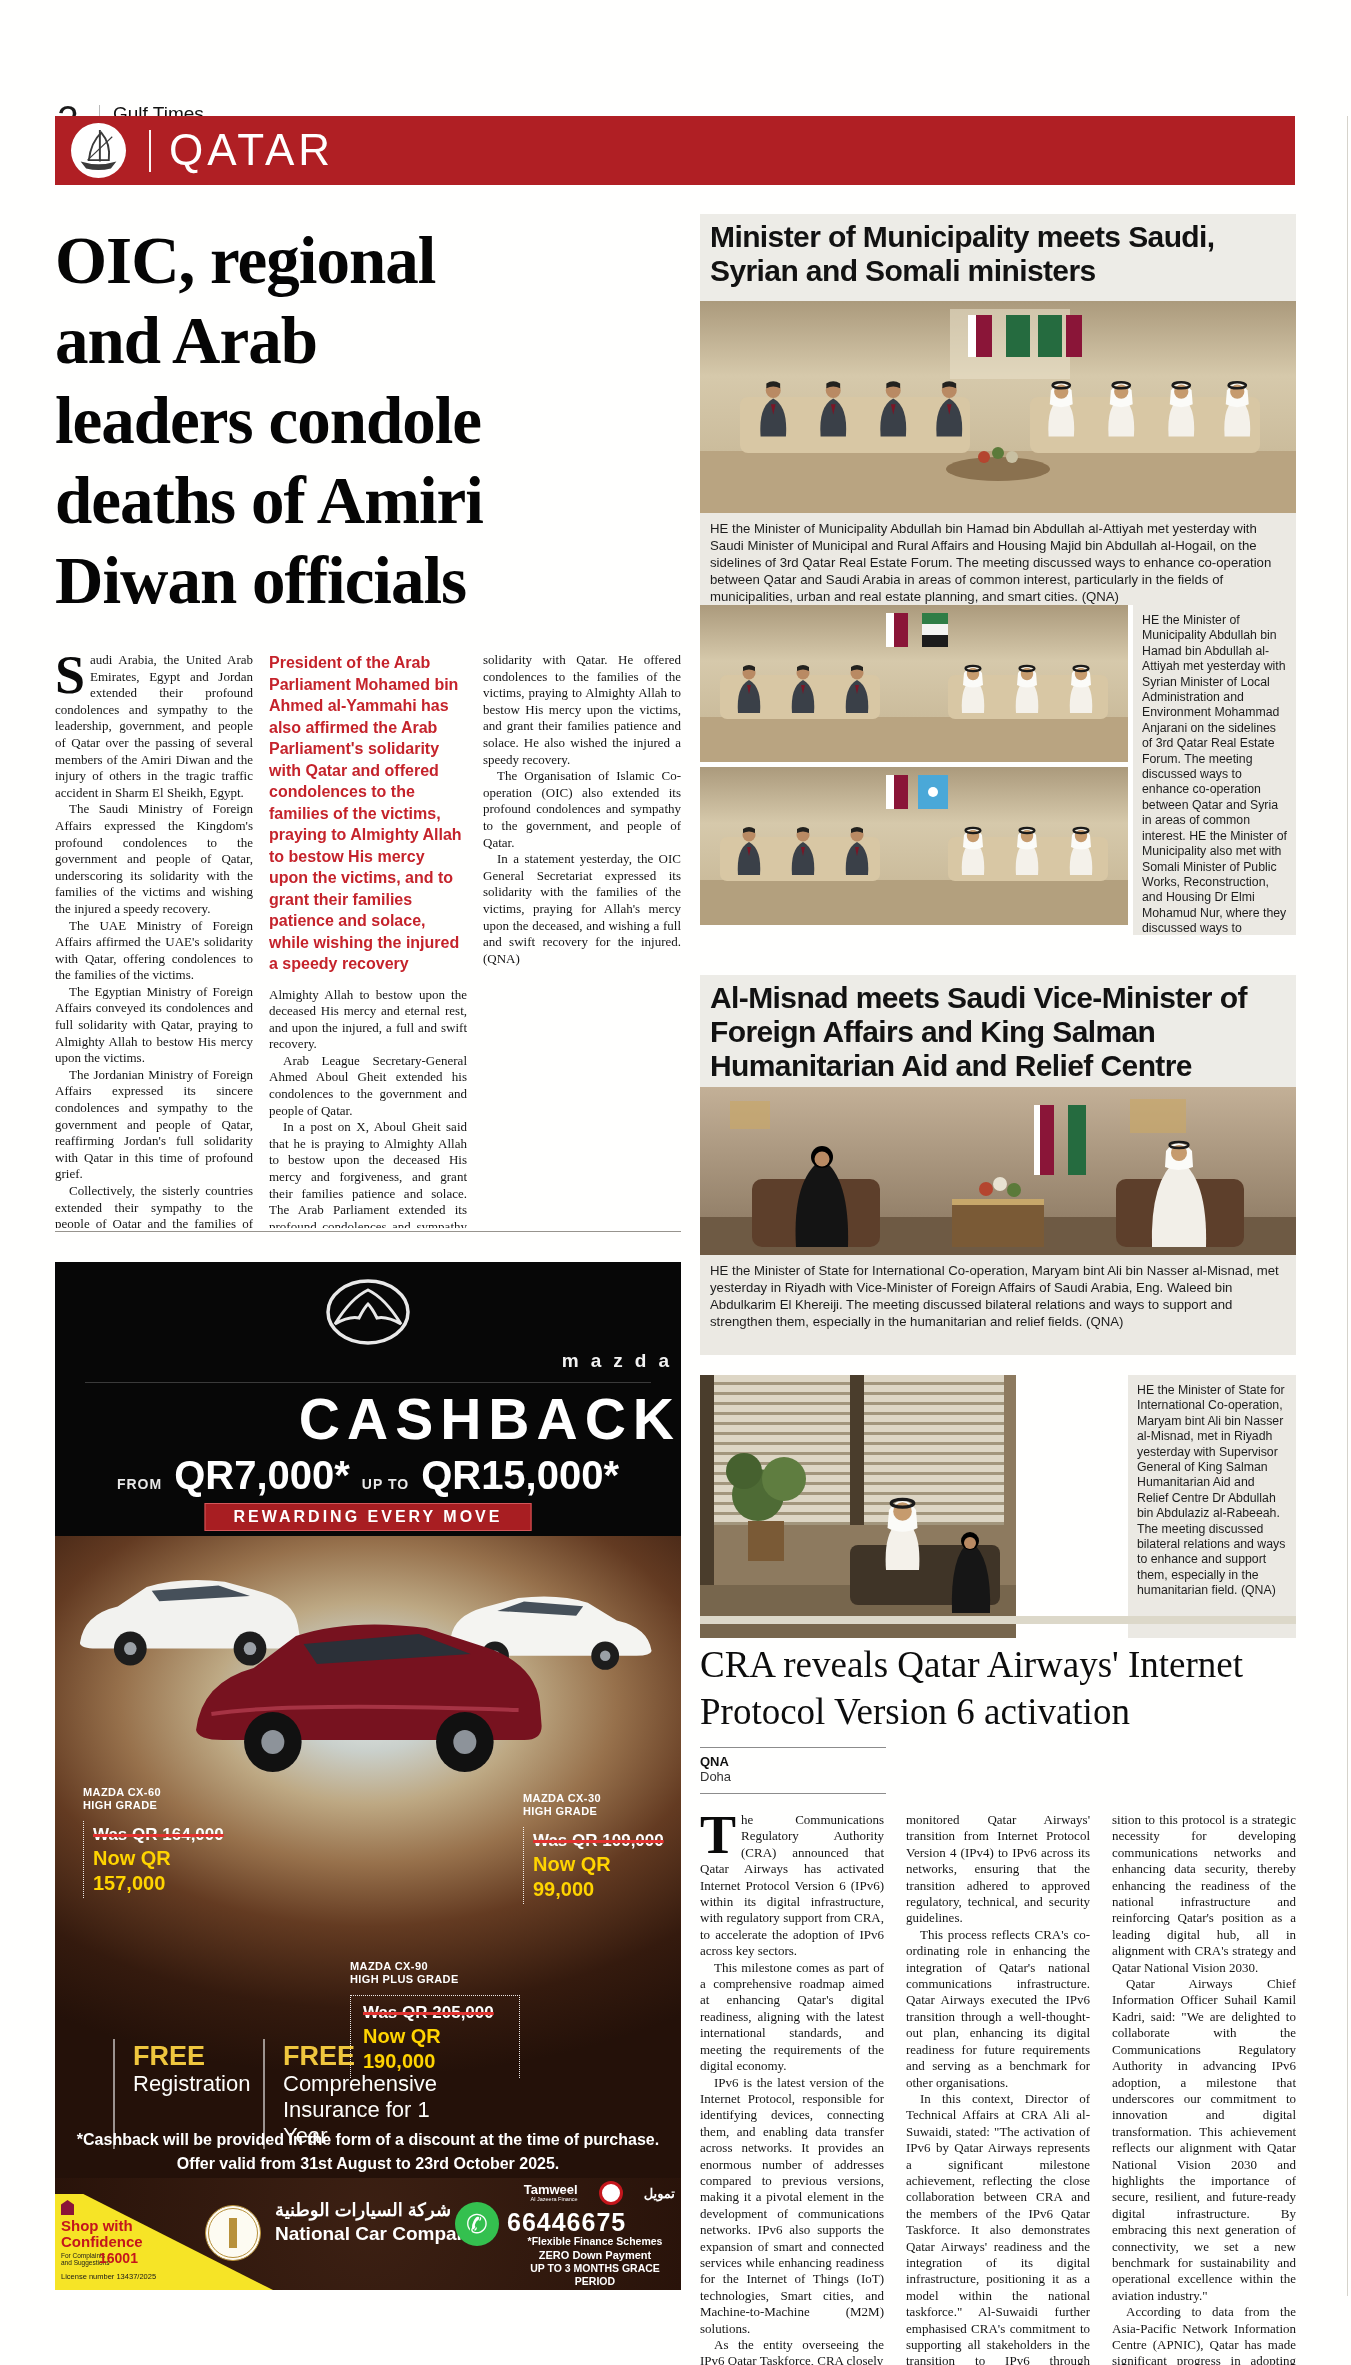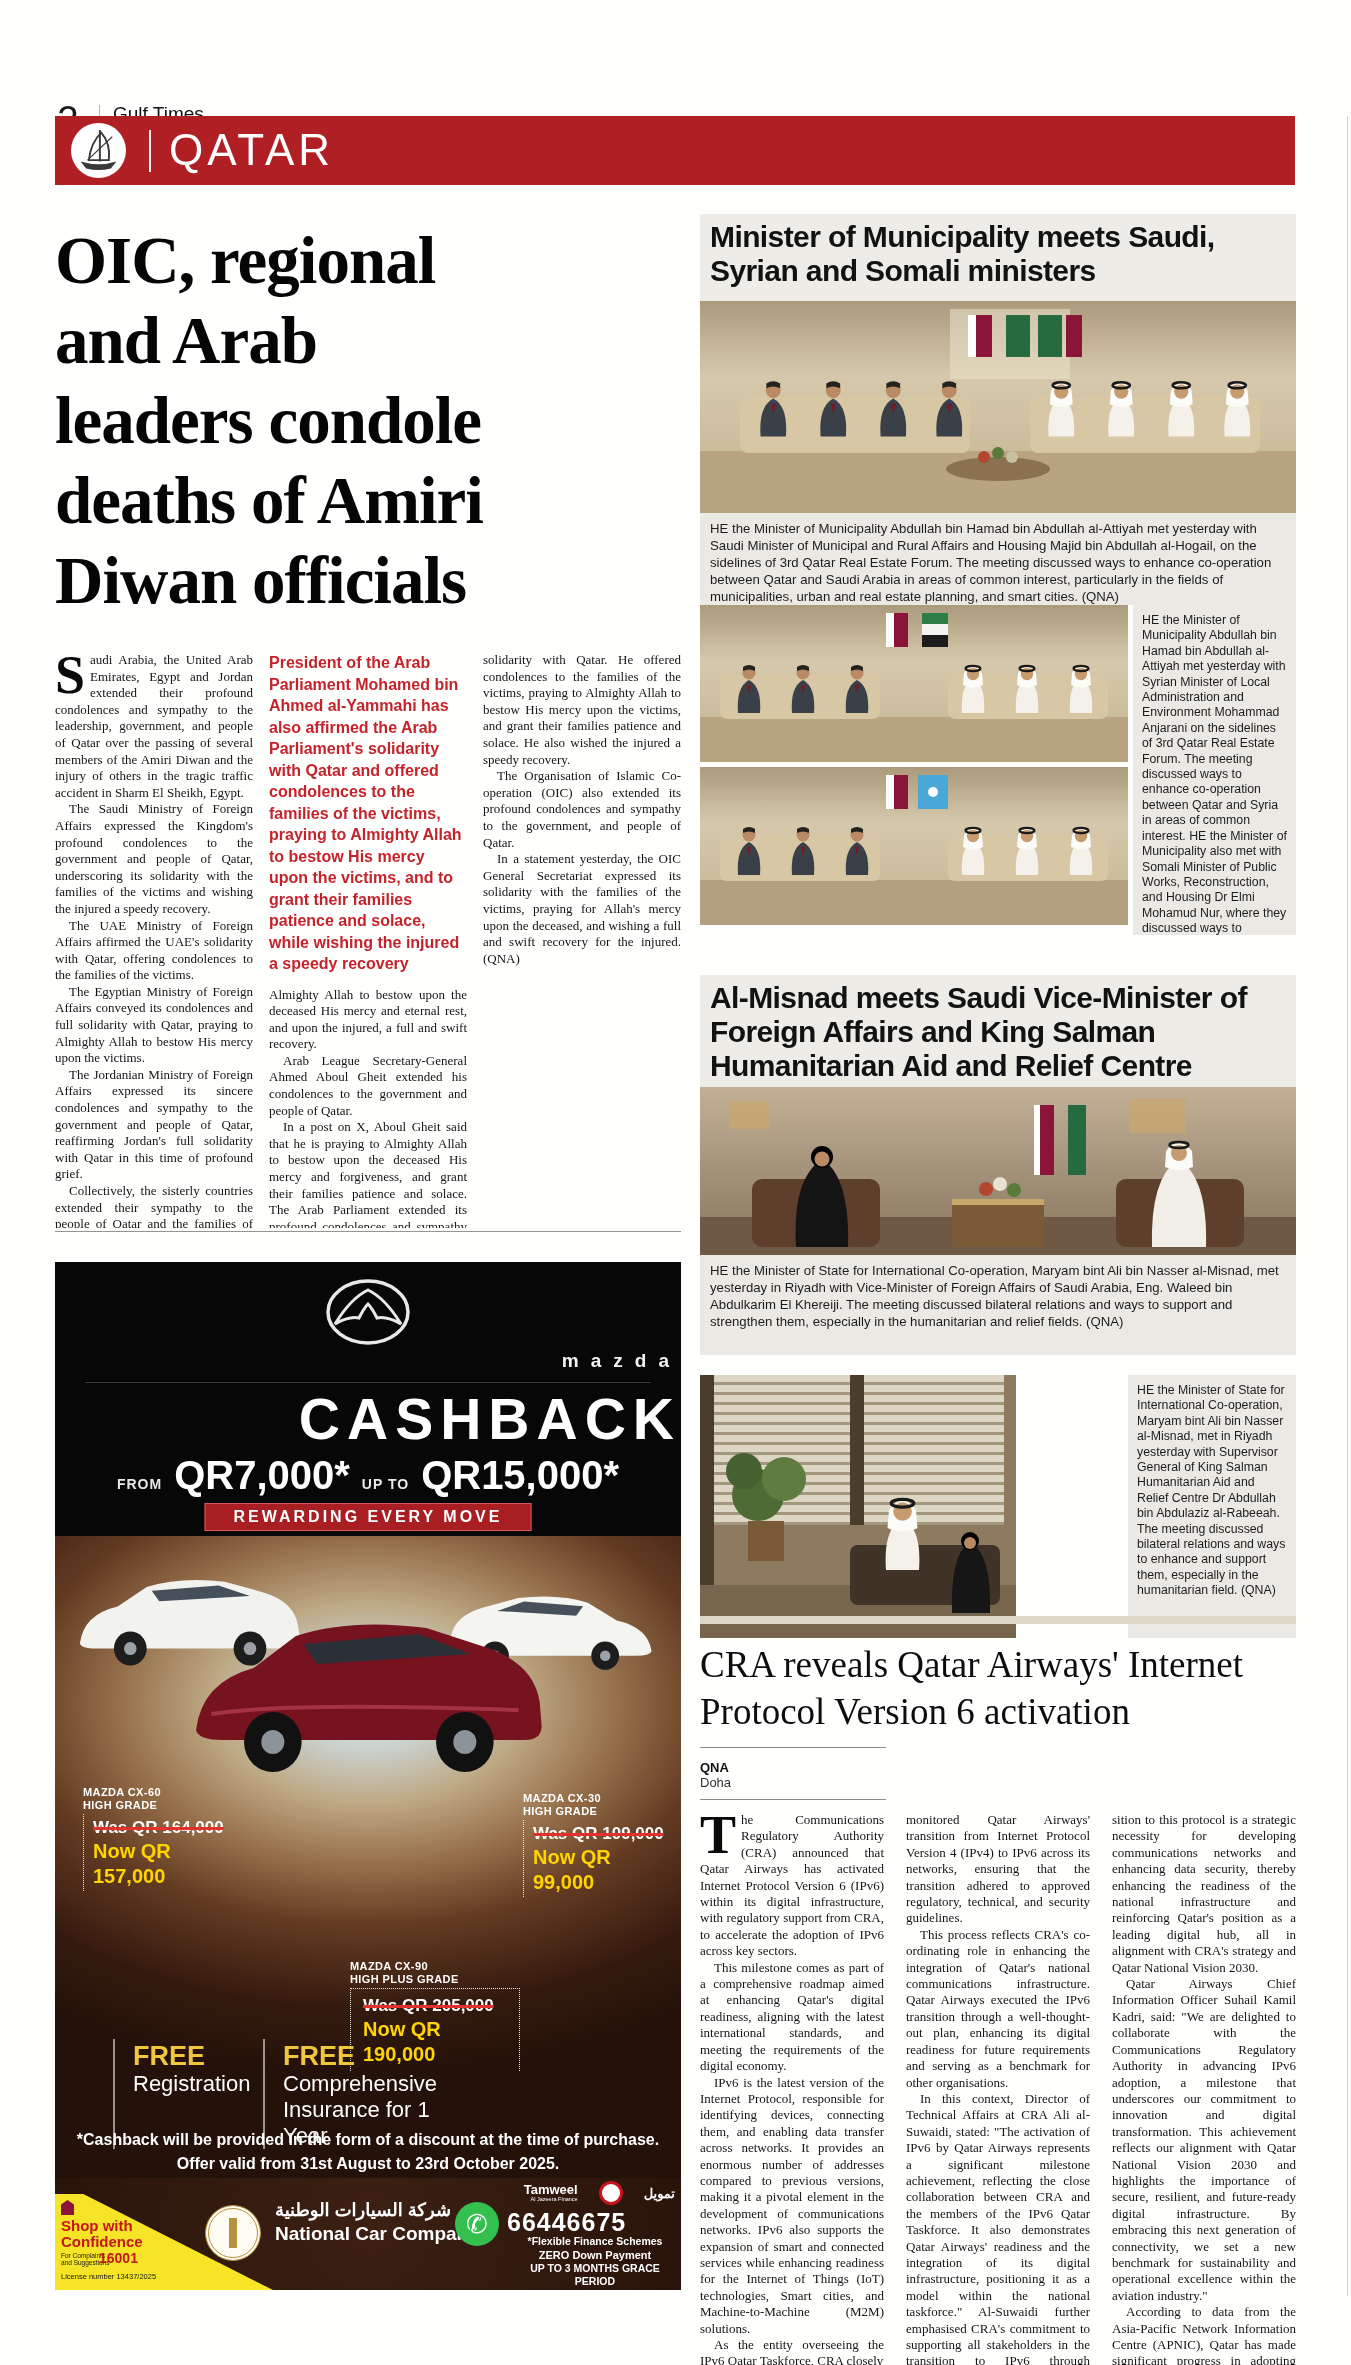--- a/index.html
+++ b/index.html
@@ -34,21 +34,21 @@
         font:bold 30px/34px "Liberation Sans",sans-serif;letter-spacing:-0.6px;color:#121212}
   .muni-head{top:214px;height:87px}
   .misnad-head{top:975px;height:112px}
   .photo{position:absolute;overflow:hidden;background:#c8ba9d}
   .photo svg{display:block;width:100%;height:100%}
   .cap{position:absolute;background:#ebe9e3;color:#1d1d1d;font:13.2px/17px "Liberation Sans",sans-serif;padding:7px 10px}
   .cap-side{font-size:12.3px;line-height:15.4px;padding:8px 9px;overflow:hidden}
   .cra-sep{position:absolute;left:700px;top:1616px;width:596px;height:8px;background:#dcd8c9}
   .cra-head{position:absolute;left:700px;top:1641px;width:600px;font:37px/47px "Liberation Serif",serif;color:#0d0d0d}
   .cra-byline{position:absolute;left:700px;top:1747px;width:186px;border-top:1px solid #8c8c8c;border-bottom:1px solid #8c8c8c;
-        padding:12px 0 8px;font-family:"Liberation Sans",sans-serif}
+        padding:6px 0 8px;font-family:"Liberation Sans",sans-serif}
   .agency{font-weight:bold;font-size:13px;line-height:15px}
   .city{font-size:13px;line-height:16px;color:#333}
   .ccol{position:absolute;top:1812px;width:184px;height:553px;overflow:hidden;
         font-size:13px;line-height:16.4px;text-align:justify;color:#141414}
   .cc1{left:700px}.cc2{left:906px}.cc3{left:1112px}
   
   .ad{position:absolute;left:55px;top:1262px;width:626px;height:1028px;font-family:"Liberation Sans",sans-serif}
   .ad-black{position:relative;height:274px;background:#070707;text-align:right;color:#fff}
   .m-logo{position:absolute;left:50%;transform:translateX(-50%);top:16px}
   .m-word{position:absolute;left:0;right:0;top:88px;font:bold 19px/22px "Liberation Sans",sans-serif;
@@ -63,21 +63,21 @@
         color:#fff;font-weight:bold;font-size:16px;line-height:18px;letter-spacing:3px;padding:4px 28px;white-space:nowrap}
   .ad-body{position:relative;height:642px;
      background:
        radial-gradient(ellipse 92% 58% at 50% 26%,
          rgba(236,243,245,.96) 0%, rgba(214,223,219,.92) 13%, rgba(208,188,148,.88) 27%,
          rgba(168,128,87,.85) 43%, rgba(104,62,36,.9) 60%, rgba(52,26,14,.97) 82%, rgba(36,17,9,1) 100%),
        linear-gradient(#30180d,#46250f)}
   .car{position:absolute}
   .pb{position:absolute;color:#fff}
   .pb .model{font-weight:bold;font-size:11px;line-height:13px;letter-spacing:.4px}
-  .pb-prices{margin-top:2px;padding:2px 2px 2px 9px;border-left:1px dotted rgba(255,255,255,.9)}
+  .pb-prices{margin-top:9px;padding:2px 2px 2px 9px;border-left:1px dotted rgba(255,255,255,.9)}
   .pb-prices.boxed{border:1px dotted rgba(255,255,255,.9);border-bottom:none;padding:5px 12px 4px 12px}
   .pb .was{font-weight:bold;font-size:17px;line-height:23px;color:#fdfdfd;
         text-decoration:line-through;text-decoration-color:#e0312e;text-decoration-thickness:2.5px}
   .pb .now{font-weight:bold;font-size:20px;line-height:25px;color:#ffd400}
   .feat-row{position:absolute;left:58px;top:503px;display:flex;color:#fff}
   .feat{padding:2px 20px 0 18px;border-left:2px solid rgba(255,255,255,.55)}
   .feat .t{font-weight:bold;font-size:27px;line-height:30px;color:#efc63e}
   .feat .d{font-size:22px;line-height:26px;color:#fdfdfb}
   .f1{width:150px}.f2{width:236px}.f3{width:182px}
   .ad-disc{position:absolute;left:0;right:0;top:592px;text-align:center;color:#fff;

